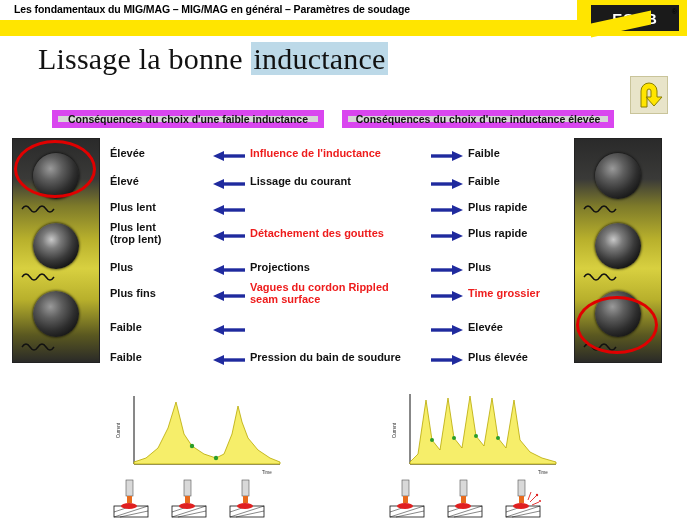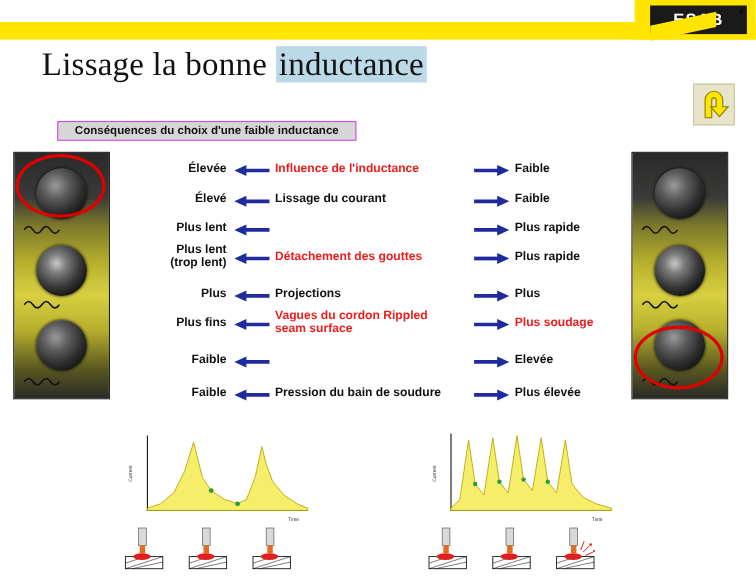--- a/index.html
+++ b/index.html
@@ -66,21 +66,21 @@
     position: absolute; left: 630px; top: 76px; width: 38px; height: 38px;
     background: #e8e4c9; border: 1px solid #c9c49a;
   }
   .up-btn svg { display: block; }
 
   
   .banner {
     position: absolute; height: 18px; background: #d6d6d6;
     color: #111; font-size: 10.5px; font-weight: bold;
     display: flex; align-items: center; justify-content: center;
-    border: 1px solid #d946ef;
+    border: 6px solid #d946ef;
   }
   .banner-left { left: 52px; top: 110px; width: 272px; }
   .banner-right { left: 342px; top: 110px; width: 272px; }
 
   
   .photo {
     position: absolute; width: 88px; height: 225px;
     background: linear-gradient(180deg,#2a2a2a 0%, #3a3a38 18%, #7d7a2a 30%,
                 #b8b02c 45%, #d8d040 58%, #b8b02c 72%, #5a5820 88%, #2a2a28 100%);
     border: 1px solid #222;
@@ -110,21 +110,21 @@
     position: absolute; border: 3px solid #e00000; border-radius: 50%;
   }
   .rc-left { left: 14px; top: 140px; width: 82px; height: 58px; }
   .rc-right { left: 576px; top: 296px; width: 82px; height: 58px; }
 
   
   .row {
     position: absolute; height: 20px; left: 110px; width: 460px;
   }
   .cell-left {
-    position: absolute; left: 0; width: 96px; text-align: right;
+    position: absolute; left: 0; width: 96px; text-align: left;
     font-size: 11px; font-weight: bold; color: #111; line-height: 1.05;
   }
   .cell-center {
     position: absolute; left: 140px; width: 190px; text-align: left;
     font-size: 11px; font-weight: bold; line-height: 1.05;
   }
   .cell-right {
     position: absolute; left: 358px; width: 120px; text-align: left;
     font-size: 11px; font-weight: bold; color: #111; line-height: 1.05;
   }
@@ -147,20 +147,21 @@
   }
   .spec-left { left: 112px; top: 478px; }
   .spec-right { left: 388px; top: 478px; }
 </style>
 </head>
 <body>
 
 <div class="slide">
 
   <div class="header-bar"></div>
+  <div class="header-title">Les fondamentaux du MIG/MAG – MIG/MAG en général – Paramètres de soudage</div>
   <div class="yellow-strip"></div>
 
   <div class="logo-block">
     <div class="logo-inner">
       <div class="logo-swoosh"></div>
       <span class="logo-text">ESAB</span>
       <span class="logo-reg">®</span>
     </div>
   </div>
 
@@ -168,20 +169,21 @@
     <span>Lissage la bonne </span><span class="highlight">inductance</span>
   </div>
 
   <div class="up-btn">
     <svg width="36" height="36" viewBox="0 0 36 36">
       <path d="M10 30 L10 14 A8 8 0 0 1 26 14 L26 20 L31 20 L23 29 L15 20 L20 20 L20 14 A2 2 0 0 0 16 14 L16 30 Z" fill="#ffe500" stroke="#8a7f00" stroke-width="1"></path>
     </svg>
   </div>
 
   <div class="banner banner-left">Conséquences du choix d'une faible inductance</div>
+  <div class="banner banner-right">Conséquences du choix d'une inductance élevée</div>
 
   <div class="photo photo-left">
     <div class="weld-dot dot1"></div>
     <div class="weld-dot inner dot2"></div>
     <div class="weld-dot dot3"></div>
     <svg class="squiggle sq1" viewBox="0 0 34 12">
       <path d="M1 6 Q5 0 9 6 T17 6 T25 6 T33 6" fill="none" stroke="#111" stroke-width="1.4"></path>
     </svg>
     <svg class="squiggle sq2" viewBox="0 0 34 12">
       <path d="M1 6 Q5 0 9 6 T17 6 T25 6 T33 6" fill="none" stroke="#111" stroke-width="1.4"></path>
@@ -277,21 +279,21 @@
         <div class="cell-left">Plus fins</div>
         <div class="arrow-l"><svg width="34" height="12" viewBox="0 0 34 12">
             <path d="M33 6 L10 6" stroke="#1f2a9e" stroke-width="3.4" fill="none"></path>
             <path d="M1 6 L12 1 L12 11 Z" fill="#1f2a9e"></path>
           </svg></div>
         <div class="cell-center c-red" style="top: -6px;">Vagues du cordon Rippled<br>seam surface</div>
         <div class="arrow-r"><svg width="34" height="12" viewBox="0 0 34 12">
             <path d="M1 6 L24 6" stroke="#1f2a9e" stroke-width="3.4" fill="none"></path>
             <path d="M33 6 L22 1 L22 11 Z" fill="#1f2a9e"></path>
           </svg></div>
-        <div class="cell-right c-red">Plus soudage</div>
+        <div class="cell-right c-red">Time grossier</div>
       </div>
       <div class="row" style="top: 322px;">
         <div class="cell-left">Faible</div>
         <div class="arrow-l"><svg width="34" height="12" viewBox="0 0 34 12">
             <path d="M33 6 L10 6" stroke="#1f2a9e" stroke-width="3.4" fill="none"></path>
             <path d="M1 6 L12 1 L12 11 Z" fill="#1f2a9e"></path>
           </svg></div>
         <div class="arrow-r"><svg width="34" height="12" viewBox="0 0 34 12">
             <path d="M1 6 L24 6" stroke="#1f2a9e" stroke-width="3.4" fill="none"></path>
             <path d="M33 6 L22 1 L22 11 Z" fill="#1f2a9e"></path>

